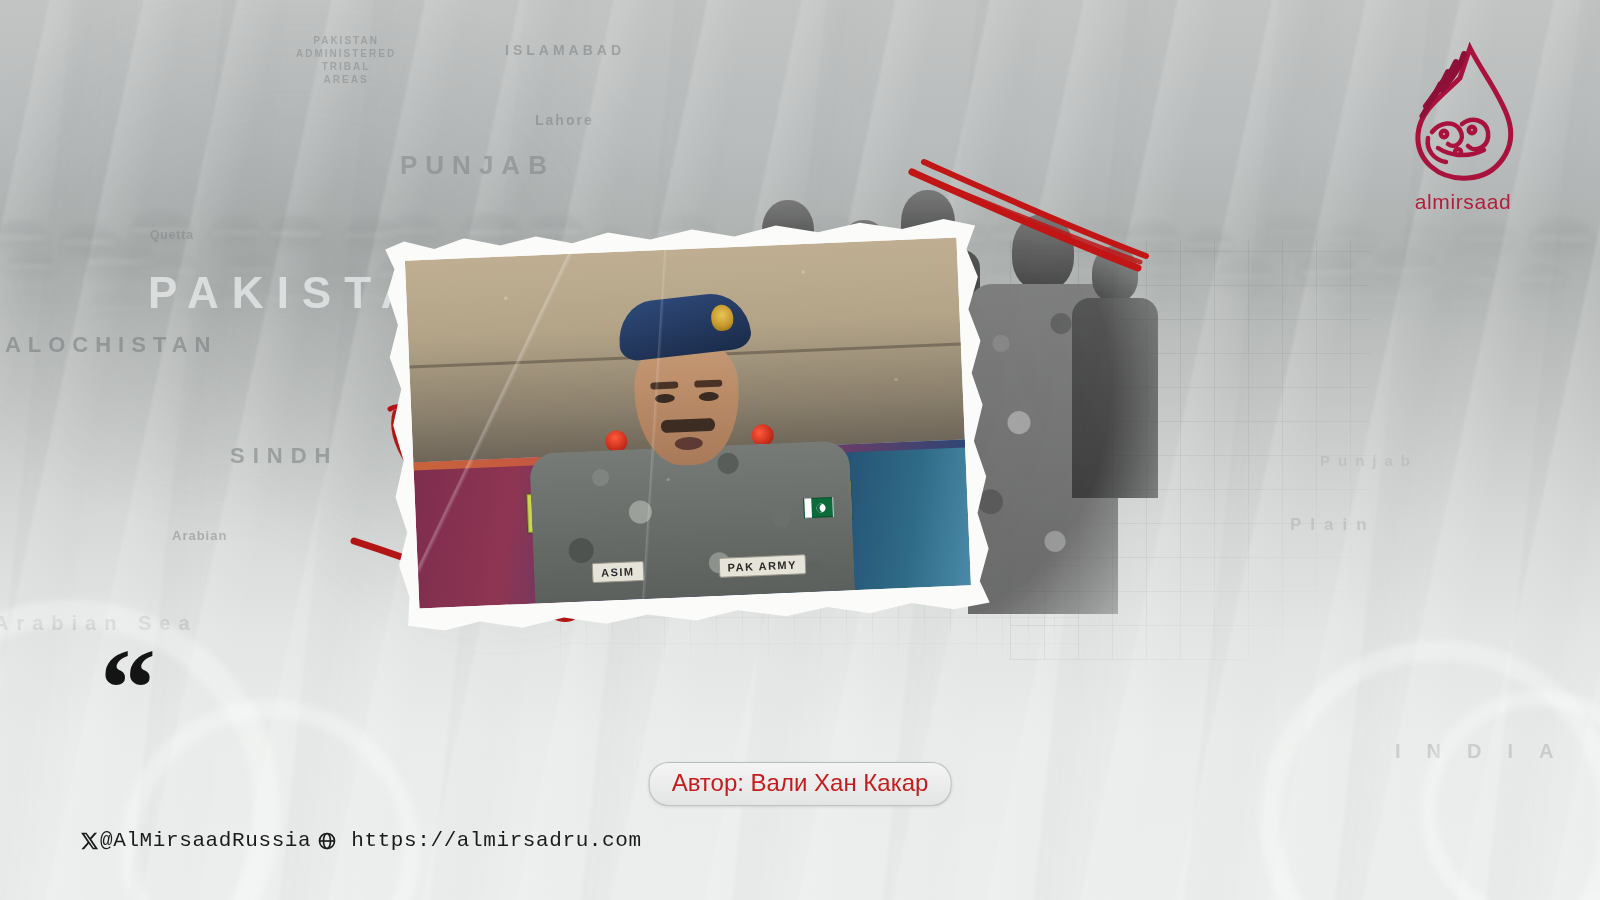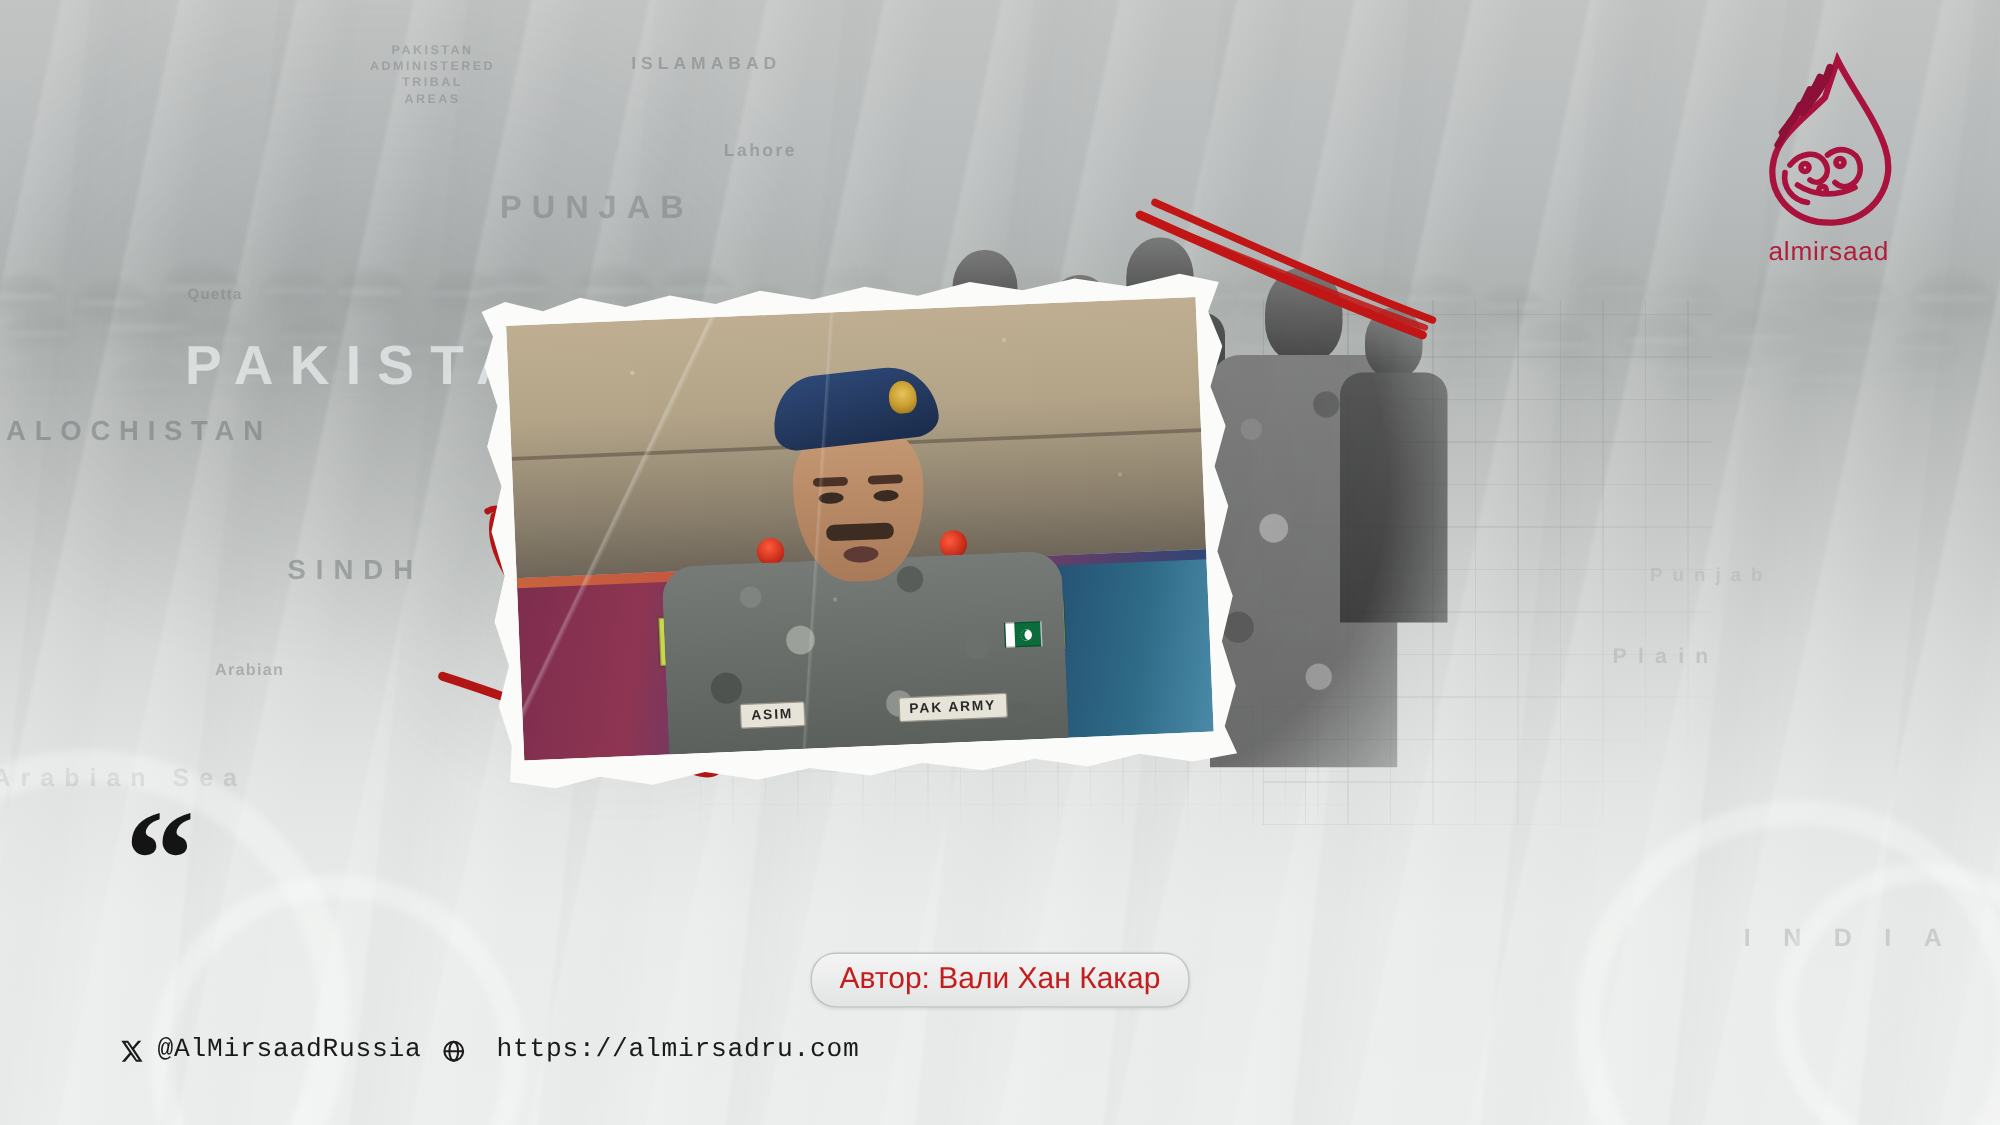--- a/index.html
+++ b/index.html
@@ -60,21 +60,21 @@
     font-family:"Liberation Sans", sans-serif;
     font-weight:600;
     white-space:nowrap;
     user-select:none;
   }
   .ml-pakistan{left:148px;top:268px;font-size:44px;letter-spacing:13px;color:rgba(232,234,234,.78);}
   .ml-balochistan{left:-18px;top:332px;font-size:22px;letter-spacing:7px;color:rgba(112,118,118,.52);}
   .ml-sindh{left:230px;top:443px;font-size:22px;letter-spacing:8px;color:rgba(112,118,118,.50);}
   .ml-punjab{left:400px;top:150px;font-size:26px;letter-spacing:8px;color:rgba(110,116,116,.42);}
   .ml-islamabad{left:505px;top:14px;font-size:14px;letter-spacing:4px;color:rgba(110,116,116,.45);margin-top:28px;}
-  .ml-lahore{left:535px;top:112px;font-size:14px;letter-spacing:2px;color:rgba(112,118,118,.45);margin-left:44px;}
+  .ml-lahore{left:535px;top:112px;font-size:14px;letter-spacing:2px;color:rgba(112,118,118,.45);}
   .ml-karachi{left:172px;top:528px;font-size:13px;letter-spacing:1px;color:rgba(116,122,122,.45);}
   .ml-quetta{left:150px;top:228px;font-size:12px;letter-spacing:1px;color:rgba(118,124,124,.42);}
   .ml-fata{left:296px;top:34px;font-size:10px;letter-spacing:2px;line-height:13px;
     color:rgba(112,118,118,.40);text-align:center;}
   .ml-sea{left:-6px;top:612px;font-size:20px;letter-spacing:8px;color:rgba(170,175,175,.45);}
   .ml-india{left:1395px;top:740px;font-size:20px;letter-spacing:26px;color:rgba(176,180,180,.55);}
   .ml-plain{left:1290px;top:515px;font-size:17px;letter-spacing:9px;color:rgba(178,182,182,.6);}
   .ml-punjab2{left:1320px;top:452px;font-size:15px;letter-spacing:8px;color:rgba(178,182,182,.55);}
 
   
@@ -335,22 +335,22 @@
     padding:6px 22px 8px;
     color:#c41d1d;
     font-family:"Liberation Sans", sans-serif;
     font-size:24px;font-weight:400;
     box-shadow:0 1px 3px rgba(90,95,95,.18);
     white-space:nowrap;
   }
 
   
   .footer{
-    position:absolute;left:96px;bottom:48px;
-    display:flex;align-items:center;gap:10px;
+    position:absolute;left:80px;bottom:48px;
+    display:flex;align-items:center;
     color:#1b1b1b;
     font-family:"Liberation Mono", monospace;
     font-size:21px;letter-spacing:.6px;
   }
   .footer .handle{margin-right:6px;}
   .footer .url{margin-left:14px;}
   .ic{display:inline-flex;align-items:center;justify-content:center;}
 </style>
 </head>
 <body>

